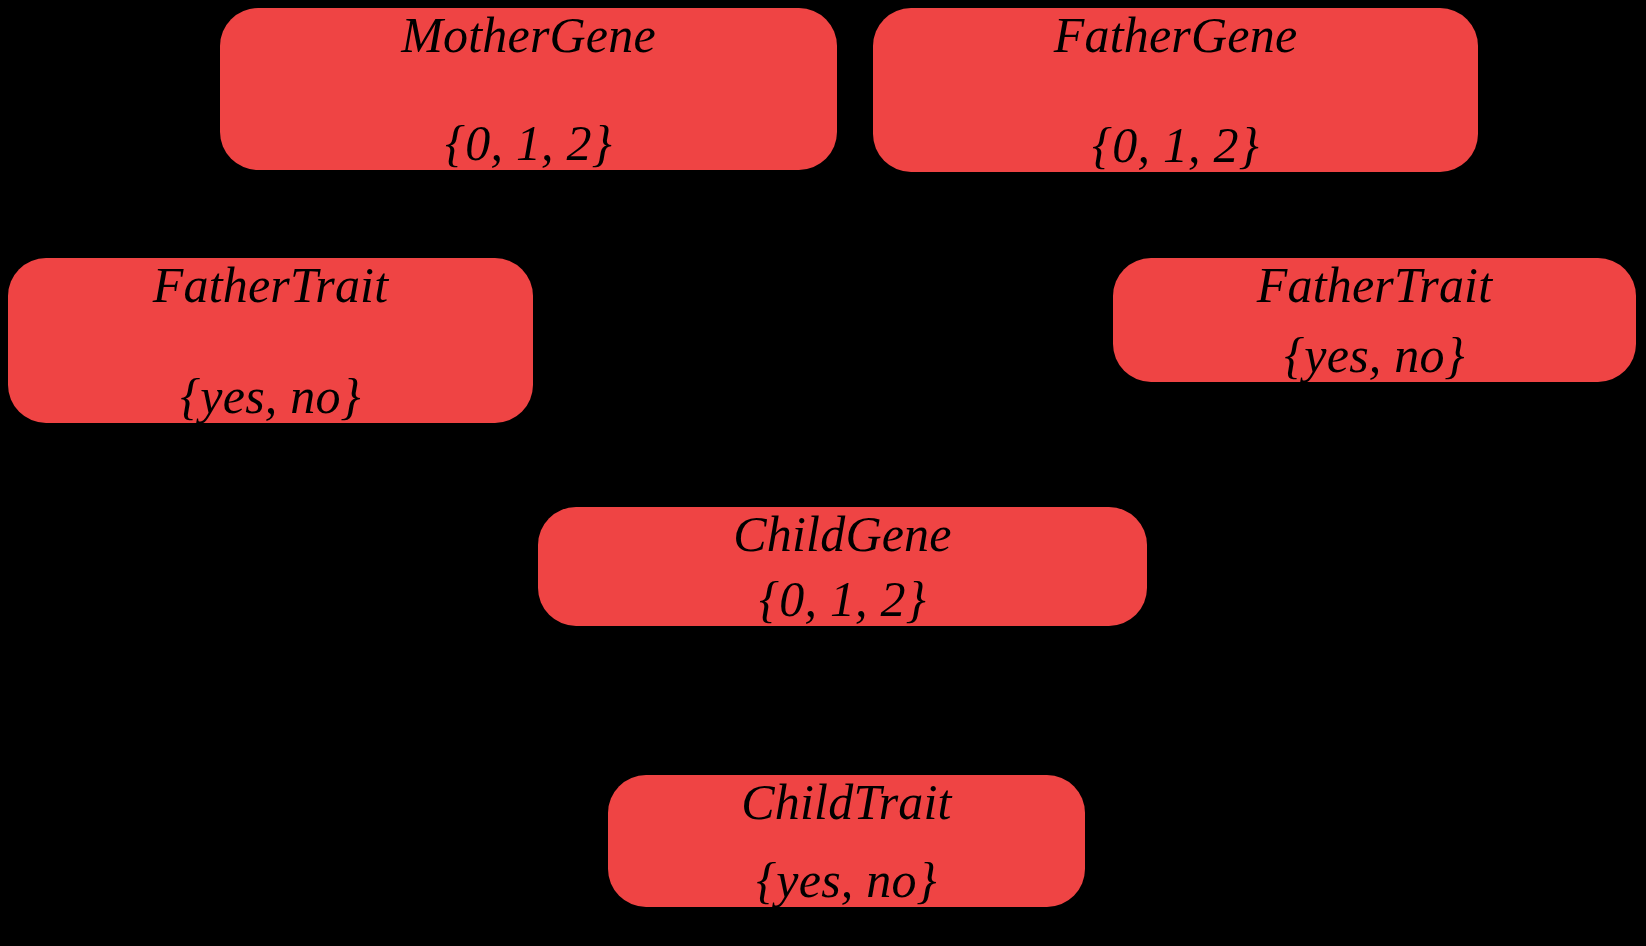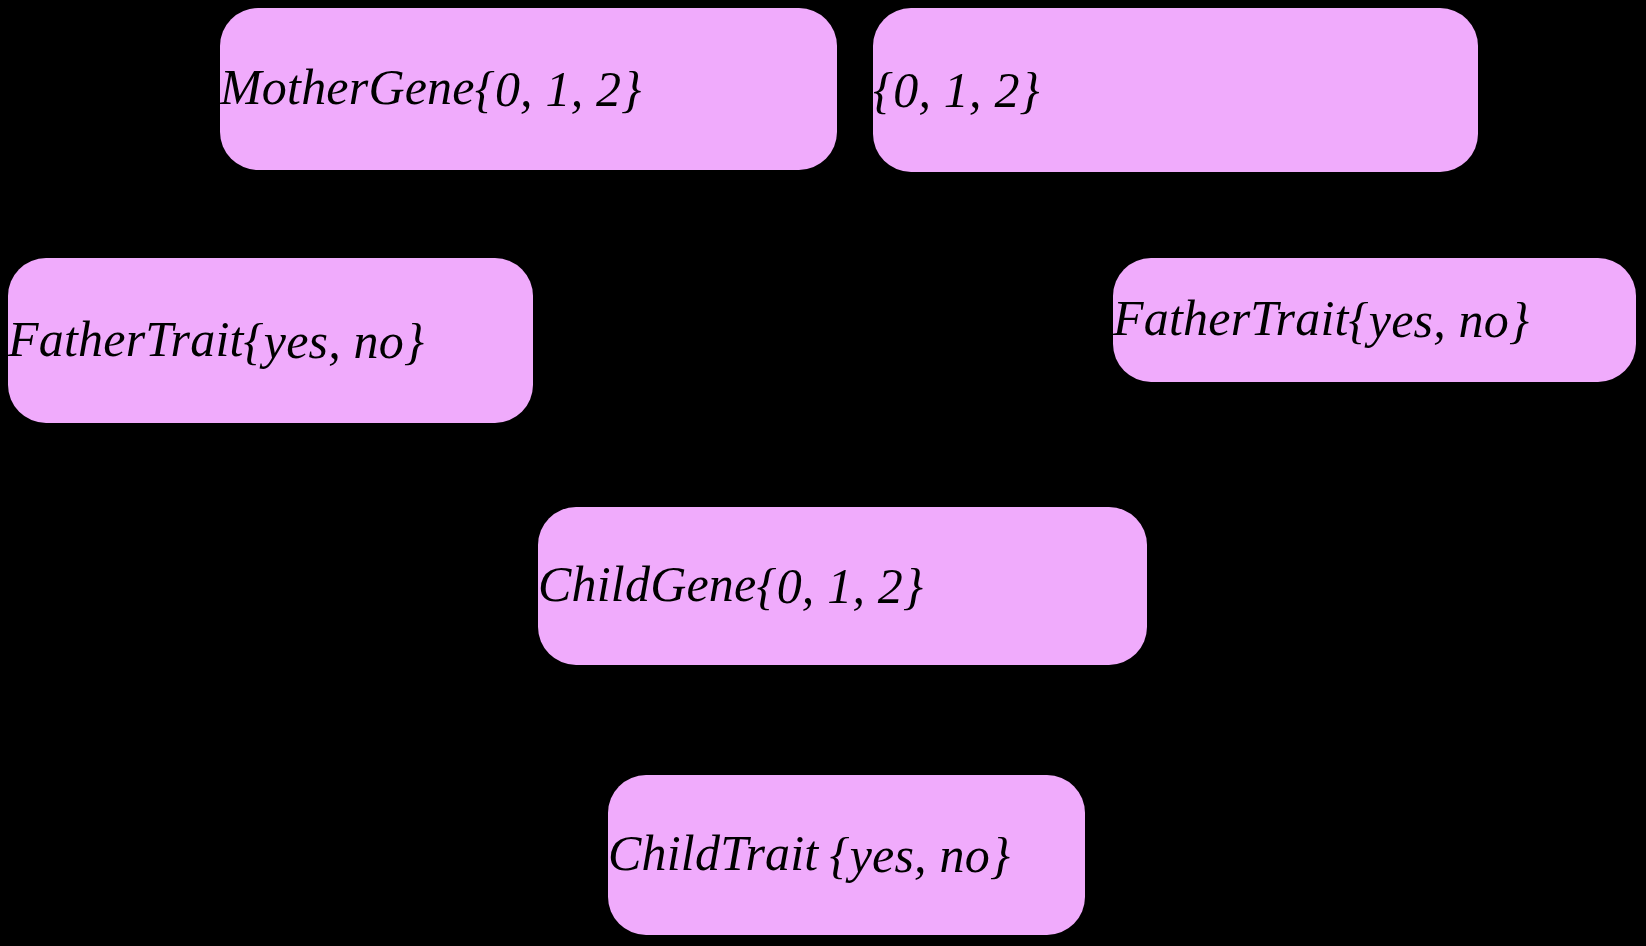--- a/index.html
+++ b/index.html
@@ -13,26 +13,26 @@
     position: relative;
     width: 1646px;
     height: 946px;
     background: #000000;
     overflow: hidden;
     font-family: "Liberation Serif", "DejaVu Serif", serif;
   }
 
   .node {
     position: absolute;
-    background: #f0abfc;
+    background: #ef4444;
     border-radius: 38px;
     display: flex;
-    flex-direction: row;
+    flex-direction: column;
     align-items: center;
-    justify-content: flex-start;
+    justify-content: space-between;
     box-sizing: border-box;
     color: #000000;
     text-align: center;
     line-height: 1.08;
   }
 
   .node-label,
   .node-domain {
     display: block;
     font-style: italic;
@@ -44,34 +44,35 @@
 
   .node-label {
     margin-bottom: 4px;
   }
 
   
   #node-mother-gene  { left: 220px;  top: 8px;   width: 617px; height: 162px; }
   #node-father-gene  { left: 873px;  top: 8px;   width: 605px; height: 164px; }
   #node-mother-trait { left: 8px;    top: 258px; width: 525px; height: 165px; }
   #node-father-trait { left: 1113px; top: 258px; width: 523px; height: 124px; }
-  #node-child-gene   { left: 538px;  top: 507px; width: 609px; height: 158px; }
-  #node-child-trait  { left: 608px;  top: 775px; width: 477px; height: 160px; gap: 11px; }
+  #node-child-gene   { left: 538px;  top: 507px; width: 609px; height: 119px; }
+  #node-child-trait  { left: 608px;  top: 775px; width: 477px; height: 132px; gap: 11px; }
 </style>
 </head>
 <body>
 
 <div id="canvas">
 
   <div class="node" id="node-mother-gene">
     <span class="node-label">MotherGene</span>
     <span class="node-domain">{0, 1, 2}</span>
   </div>
 
   <div class="node" id="node-father-gene">
+    <span class="node-label">FatherGene</span>
     <span class="node-domain">{0, 1, 2}</span>
   </div>
 
   <div class="node" id="node-mother-trait">
     <span class="node-label">FatherTrait</span>
     <span class="node-domain">{yes, no}</span>
   </div>
 
   <div class="node" id="node-father-trait">
     <span class="node-label">FatherTrait</span>

